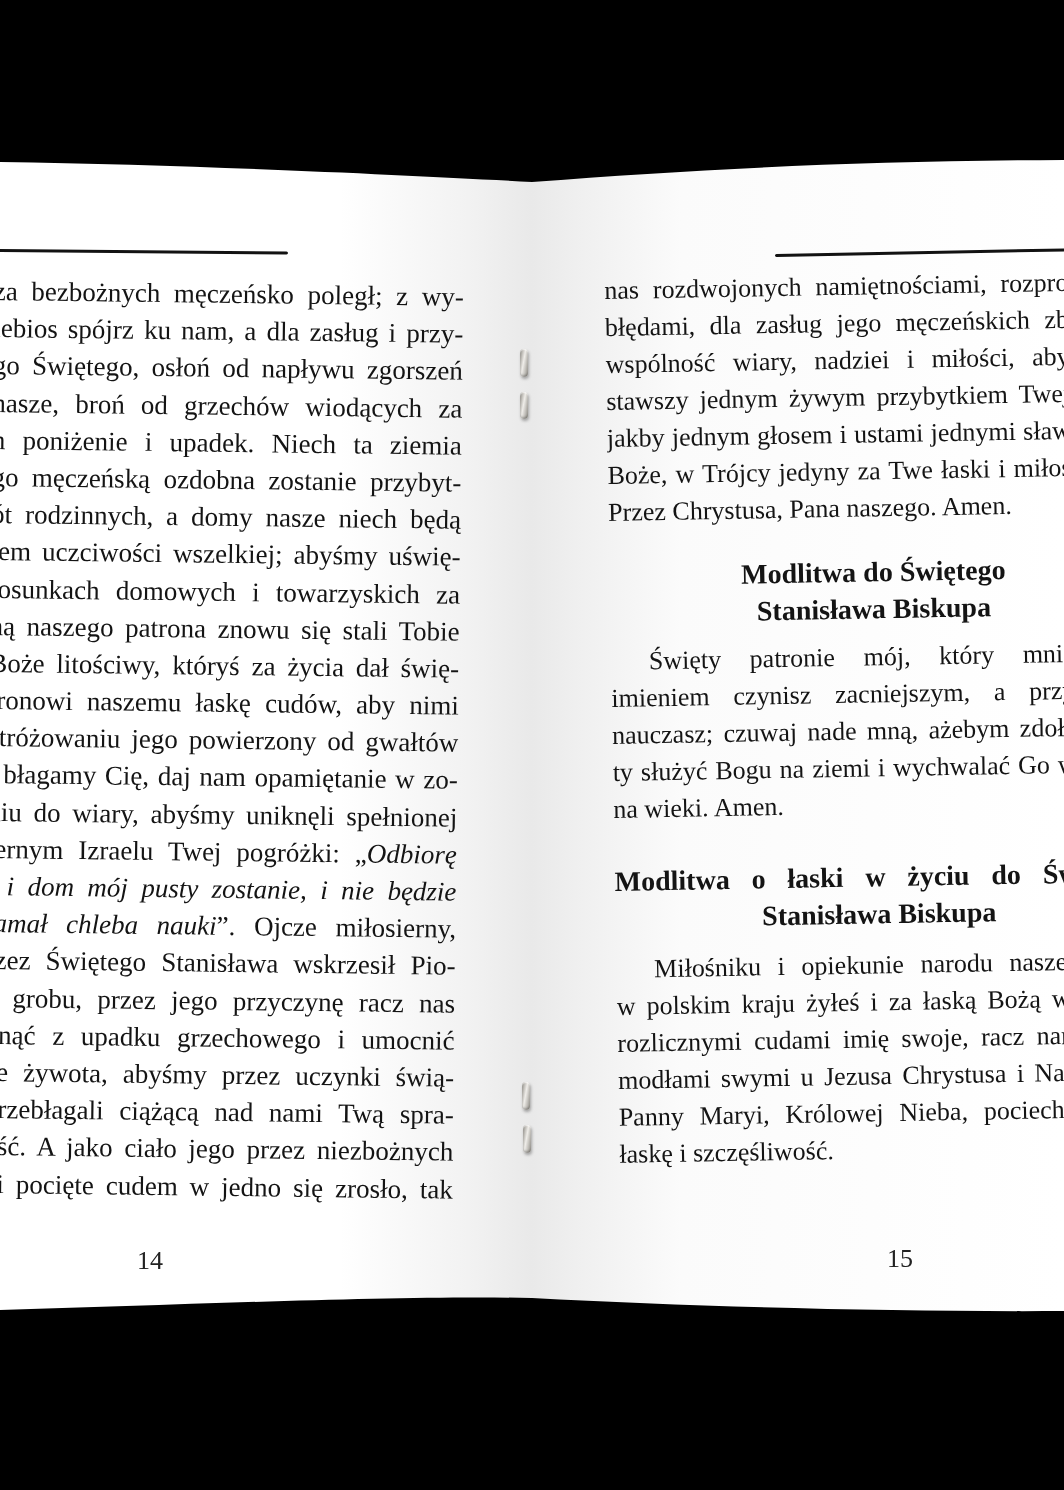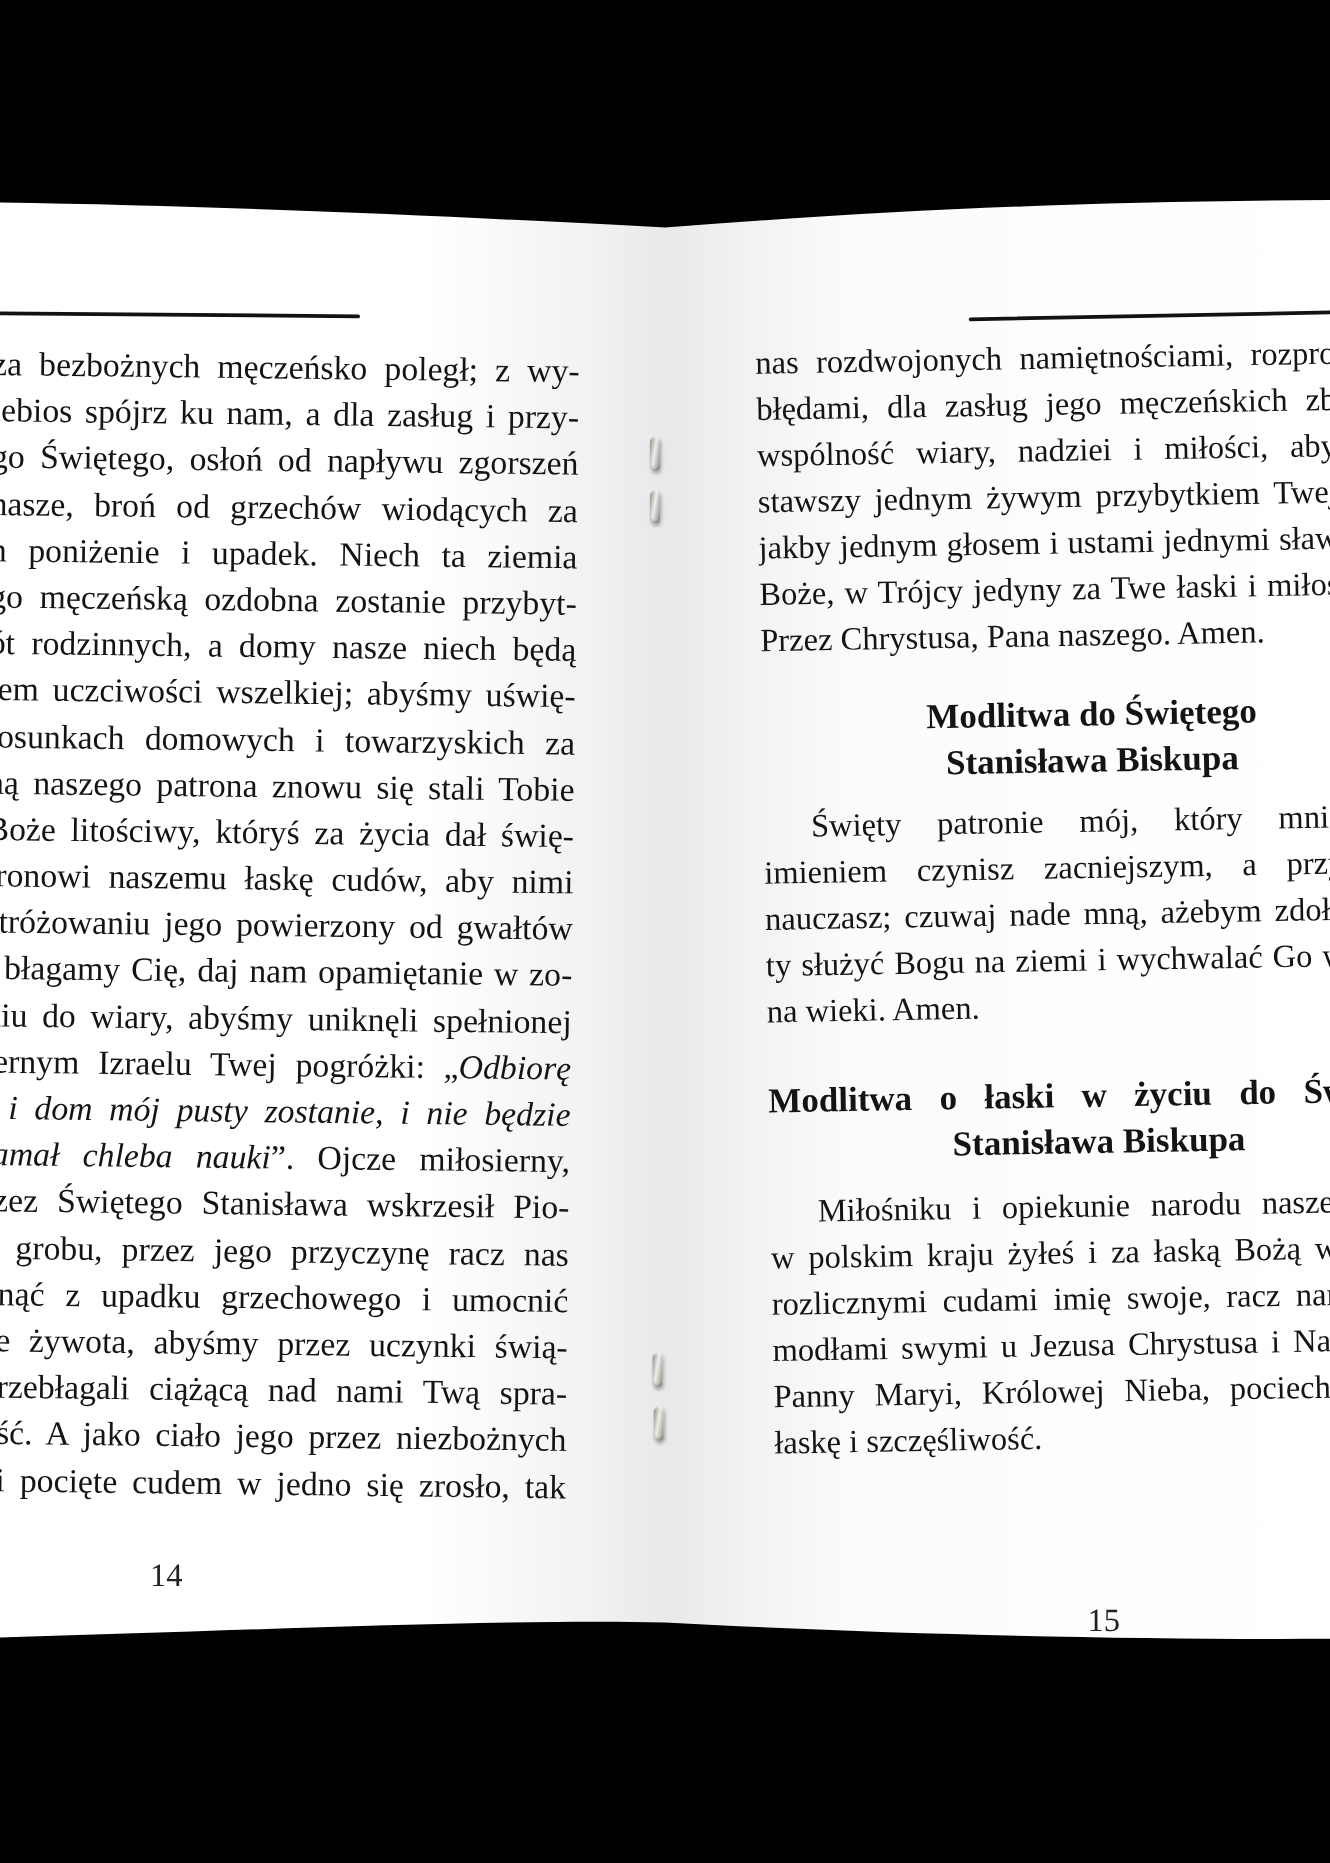--- a/index.html
+++ b/index.html
@@ -53,25 +53,25 @@
   .rblock{margin:0;}
   .rblock.heading .tline{
     font-weight:bold;font-size:28px;line-height:38px;height:38px;
   }
   .rblock-1{margin-top:27px;}
   .rblock-2{margin-top:11px;}
   .rblock-3{margin-top:35px;}
   .rblock-4{margin-top:14px;}
 
   .page-number{
-    position:absolute;z-index:3;width:60px;
+    position:absolute;z-index:3;width:60px;text-align:center;
     font-size:26px;color:#222;
   }
   #page-number-left{left:120px;top:1246px;}
-  #page-number-right{left:870px;top:1244px;margin-top:38px;}
+  #page-number-right{left:870px;top:1244px;}
 </style>
 </head>
 <body>
 
 <svg id="book-svg" width="1064" height="1490" viewBox="0 0 1064 1490" aria-hidden="true">
   <defs>
     <linearGradient id="paperGrad" x1="0" y1="0" x2="1064" y2="0" gradientUnits="userSpaceOnUse">
       <stop offset="0" stop-color="#ffffff"></stop>
       <stop offset="0.32" stop-color="#ffffff"></stop>
       <stop offset="0.44" stop-color="#f2f2f2"></stop>

